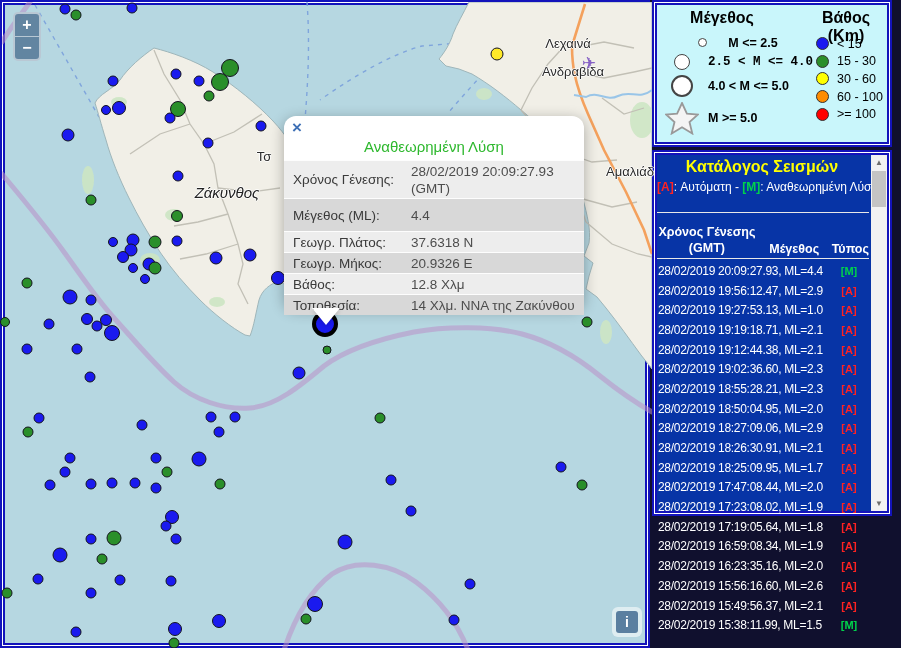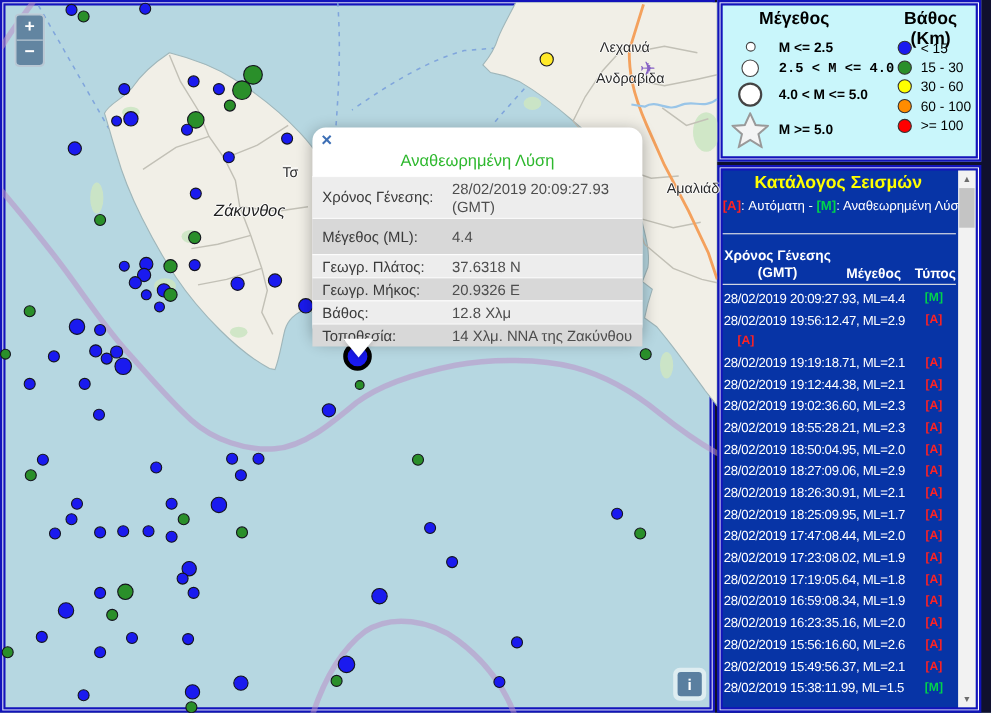--- a/index.html
+++ b/index.html
@@ -56,21 +56,21 @@
   .lg-mag{position:absolute;left:8px;top:32px;width:136px}
   .lg-mag-row{display:flex;align-items:center}
   .lg-sym{width:40px;display:flex;justify-content:center;flex:none}
   .lg-circle{background:#fff;border-radius:50%;box-sizing:border-box}
   .lg-mag-label{font-size:12.5px;font-weight:bold;color:#000;margin-left:6px;white-space:nowrap}
   .lg-dep{position:absolute;left:162px;top:33px}
   .lg-dep-row{display:flex;align-items:center;height:17.6px}
   .lg-dot{width:13px;height:13px;border-radius:50%;border:1.4px solid #333;box-sizing:border-box;flex:none}
   .lg-dep-label{font-size:12.5px;color:#000;margin-left:8px;white-space:nowrap}
   
-  #catalog{left:652px;top:150px;width:240px;height:498px;background:#0734a6;color:#fff;}
+  #catalog{left:652px;top:150px;width:240px;height:366px;background:#0734a6;color:#fff;}
   .cat-title{position:absolute;left:0;right:20px;top:6px;text-align:center;
     color:#ffff00;font-weight:bold;font-size:16px}
   .cat-note{position:absolute;left:3px;right:20px;top:28px;text-align:center;
     font-size:12px;white-space:nowrap}
   .cat-note .ra{color:#ff2222;font-weight:bold}
   .cat-note .gm{color:#00d34b;font-weight:bold}
   .cat-hr1{position:absolute;left:3px;right:21px;top:60px;border-top:1px solid #e8e8e8}
   .cat-heads{position:absolute;left:3px;right:21px;top:66px;height:38px;display:flex;
     font-size:12.5px;font-weight:bold;align-items:flex-end}
   .ch1{width:104px;text-align:center;line-height:16px}
@@ -285,21 +285,21 @@
           <span class="p-value">14 Χλμ. ΝΝΑ της Ζακύνθου</span>
         </div>
       </div>
   </div>
 </div>
 
 <div id="legend" class="panel">
   <div class="lg-title" id="lg-mag-title">Μέγεθος</div>
   <div class="lg-title" id="lg-dep-title">Βάθος (Km)</div>
   <div class="lg-mag">
-      <div class="lg-mag-row" style="height: 17px;">
+      <div class="lg-mag-row" style="height: 17px; justify-content: center;">
         <span class="lg-sym">
           <span class="lg-circle" style="width: 9px; height: 9px; border: 1.5px solid rgb(68, 68, 68);"></span>
         </span>
         <span class="lg-mag-label">M &lt;= 2.5</span>
       </div>
       <div class="lg-mag-row" style="height: 21px; font-family: Liberation Mono, monospace;">
         <span class="lg-sym">
           <span class="lg-circle" style="width: 16px; height: 16px; border: 1.5px solid rgb(68, 68, 68);"></span>
         </span>
         <span class="lg-mag-label">2.5 &lt; M &lt;= 4.0</span>
@@ -358,20 +358,21 @@
   <div class="cat-rows">
       <div class="cat-row">
         <span class="cat-text">28/02/2019 20:09:27.93, ML=4.4</span>
         <span class="cat-type M">[M]</span>
       </div>
       <div class="cat-row">
         <span class="cat-text">28/02/2019 19:56:12.47, ML=2.9</span>
         <span class="cat-type A">[A]</span>
       </div>
       <div class="cat-row">
+        <span class="cat-text">28/02/2019 19:27:53.13, ML=1.0</span>
         <span class="cat-type A">[A]</span>
       </div>
       <div class="cat-row">
         <span class="cat-text">28/02/2019 19:19:18.71, ML=2.1</span>
         <span class="cat-type A">[A]</span>
       </div>
       <div class="cat-row">
         <span class="cat-text">28/02/2019 19:12:44.38, ML=2.1</span>
         <span class="cat-type A">[A]</span>
       </div>

